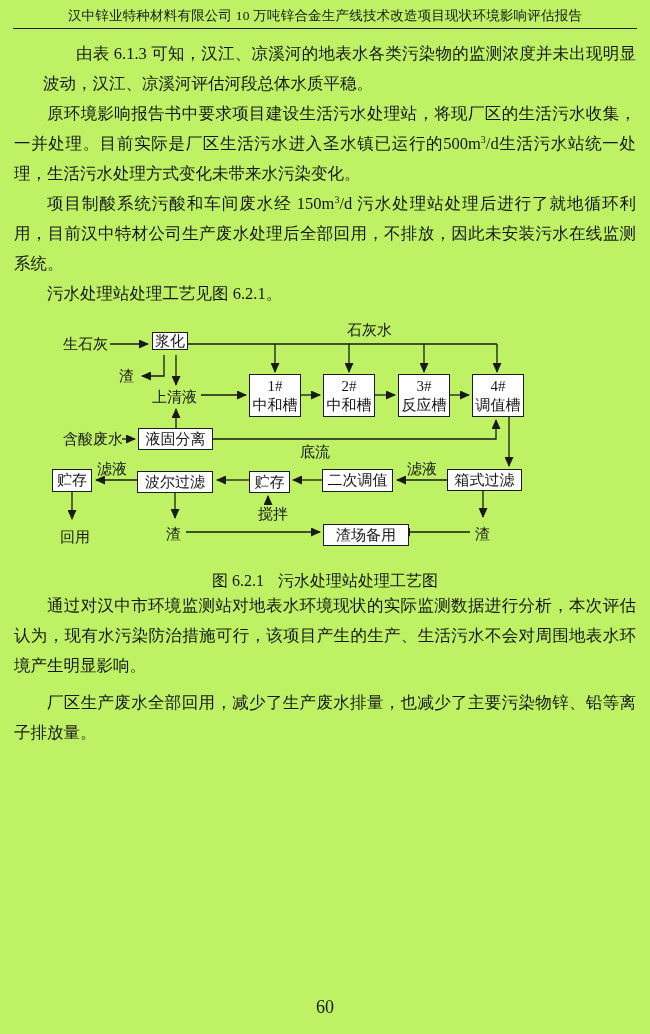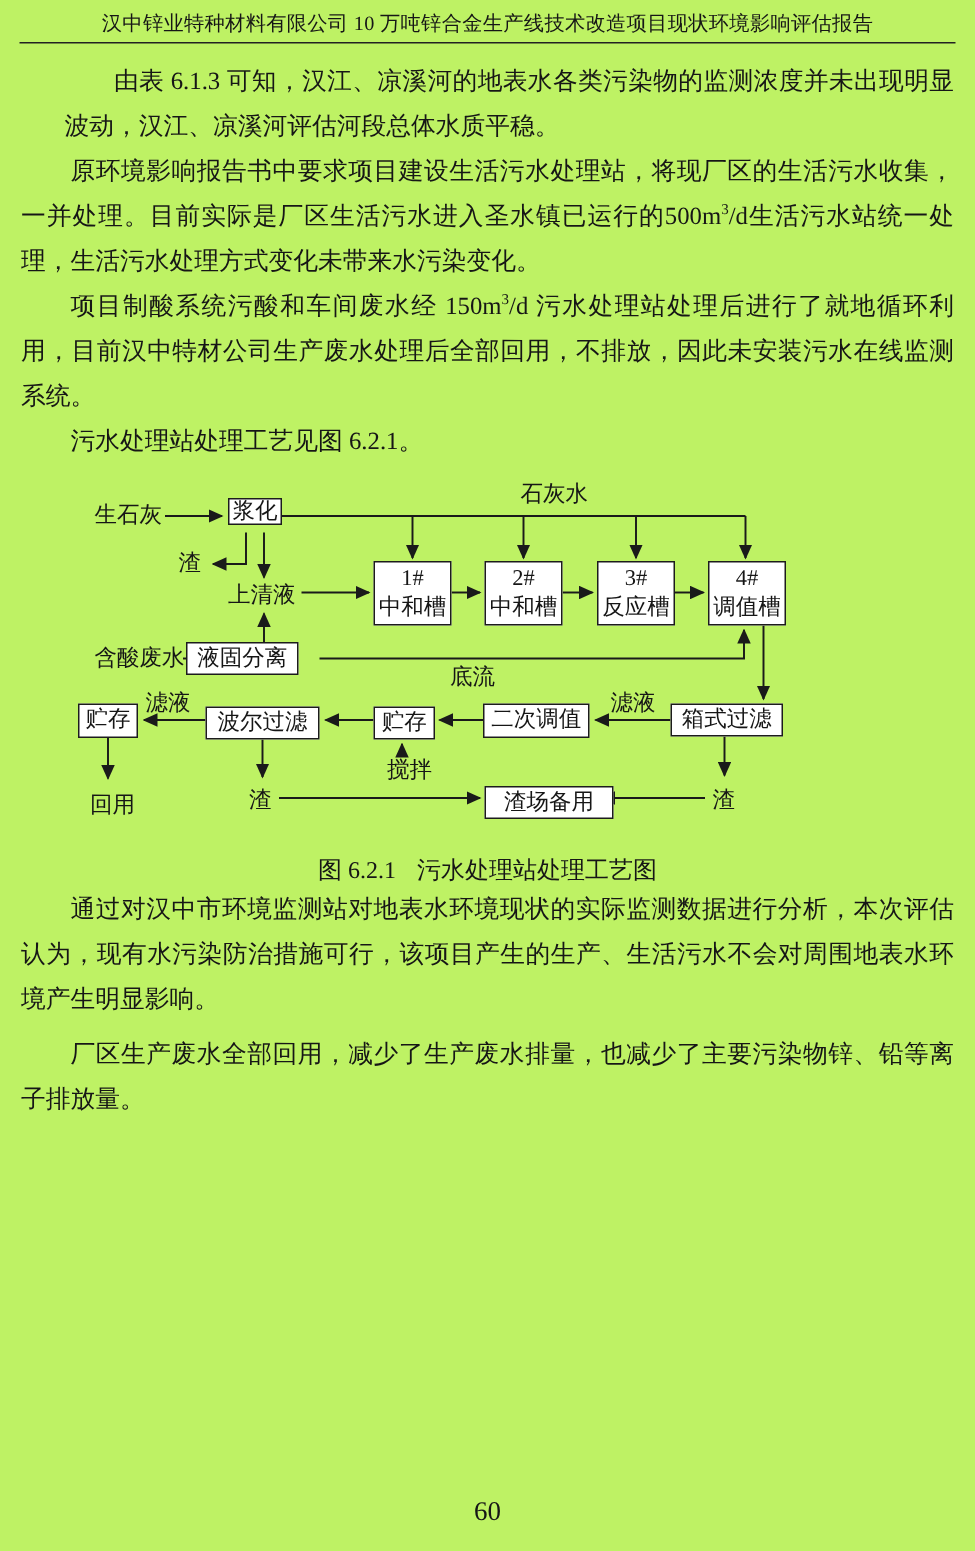--- a/index.html
+++ b/index.html
@@ -100,21 +100,21 @@
         </div>
       <div class="fbox" style="left:398px;top:55px;width:52px;height:43px;">
           <span>3#</span>
           <span>反应槽</span>
         </div>
       <div class="fbox" style="left:472px;top:55px;width:52px;height:43px;">
           <span>4#</span>
           <span>调值槽</span>
         </div>
 
-      <div class="fbox" style="left:124px;top:109px;width:75px;height:22px;">
+      <div class="fbox" style="left:138px;top:109px;width:75px;height:22px;">
           <span>液固分离</span>
         </div>
 
       <div class="fbox" style="left:52px;top:150px;width:40px;height:23px;">
           <span>贮存</span>
         </div>
       <div class="fbox" style="left:137px;top:152px;width:76px;height:22px;">
           <span>波尔过滤</span>
         </div>
       <div class="fbox" style="left:249px;top:152px;width:41px;height:22px;">

